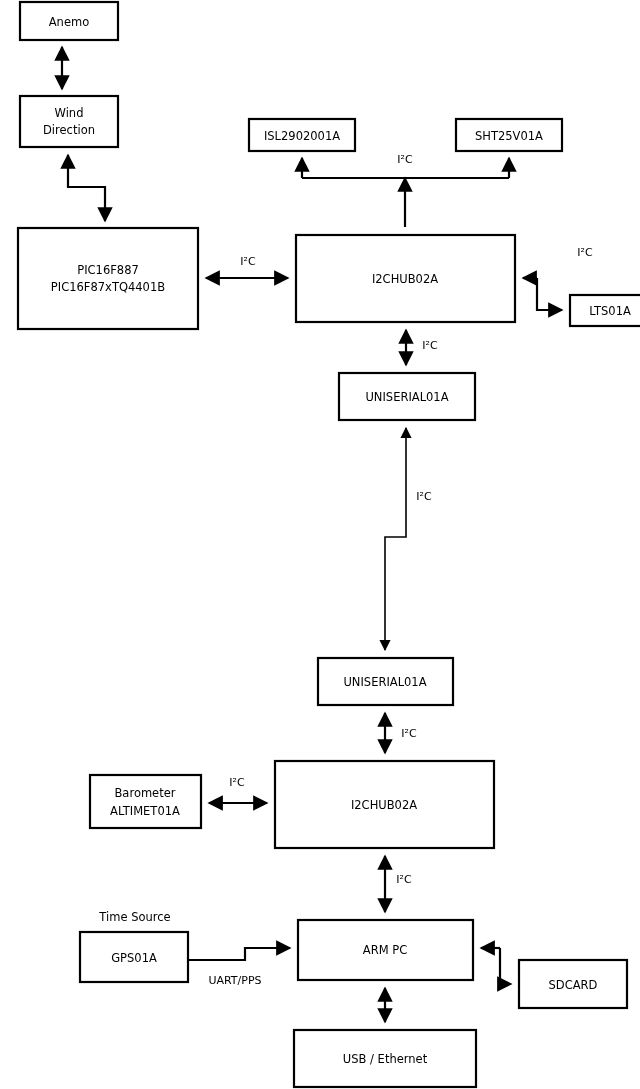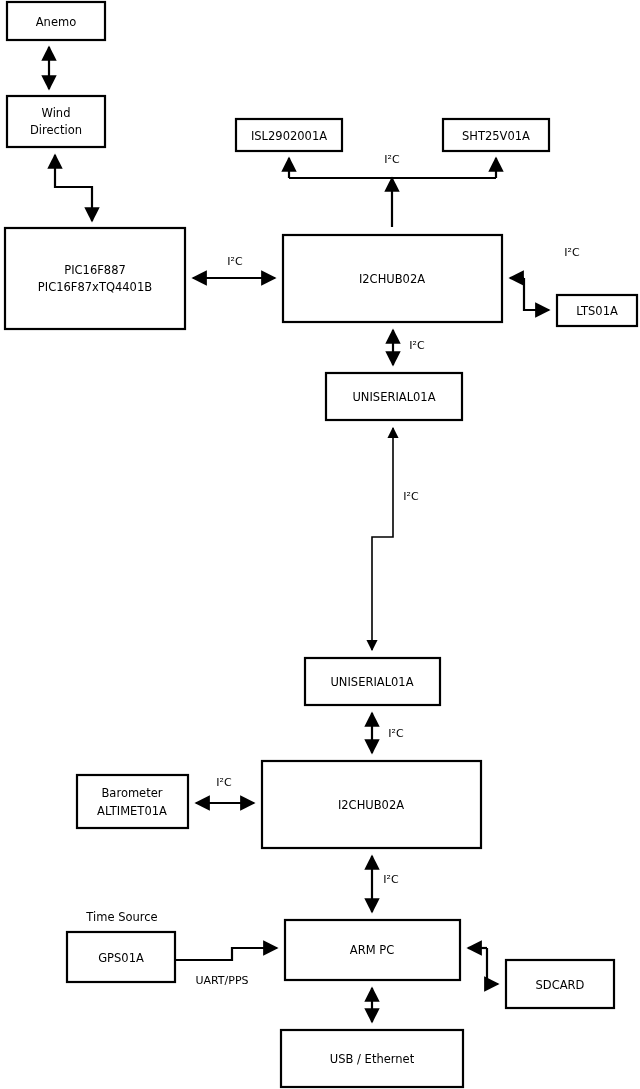--- a/index.html
+++ b/index.html
@@ -10,20 +10,21 @@
   body {
     width: 640px;
     height: 1089px;
     font-family: "DejaVu Sans", "Liberation Sans", sans-serif;
     overflow: hidden;
   }
   #diagram-root {
     position: relative;
     width: 520px;
     height: 1089px;
+    padding-left: 13px;
   }
   svg.diagram {
     display: block;
     width: 640px;
     height: 1089px;
   }
   .node-box {
     fill: #ffffff;
     stroke: #000000;
     stroke-width: 2.2;

